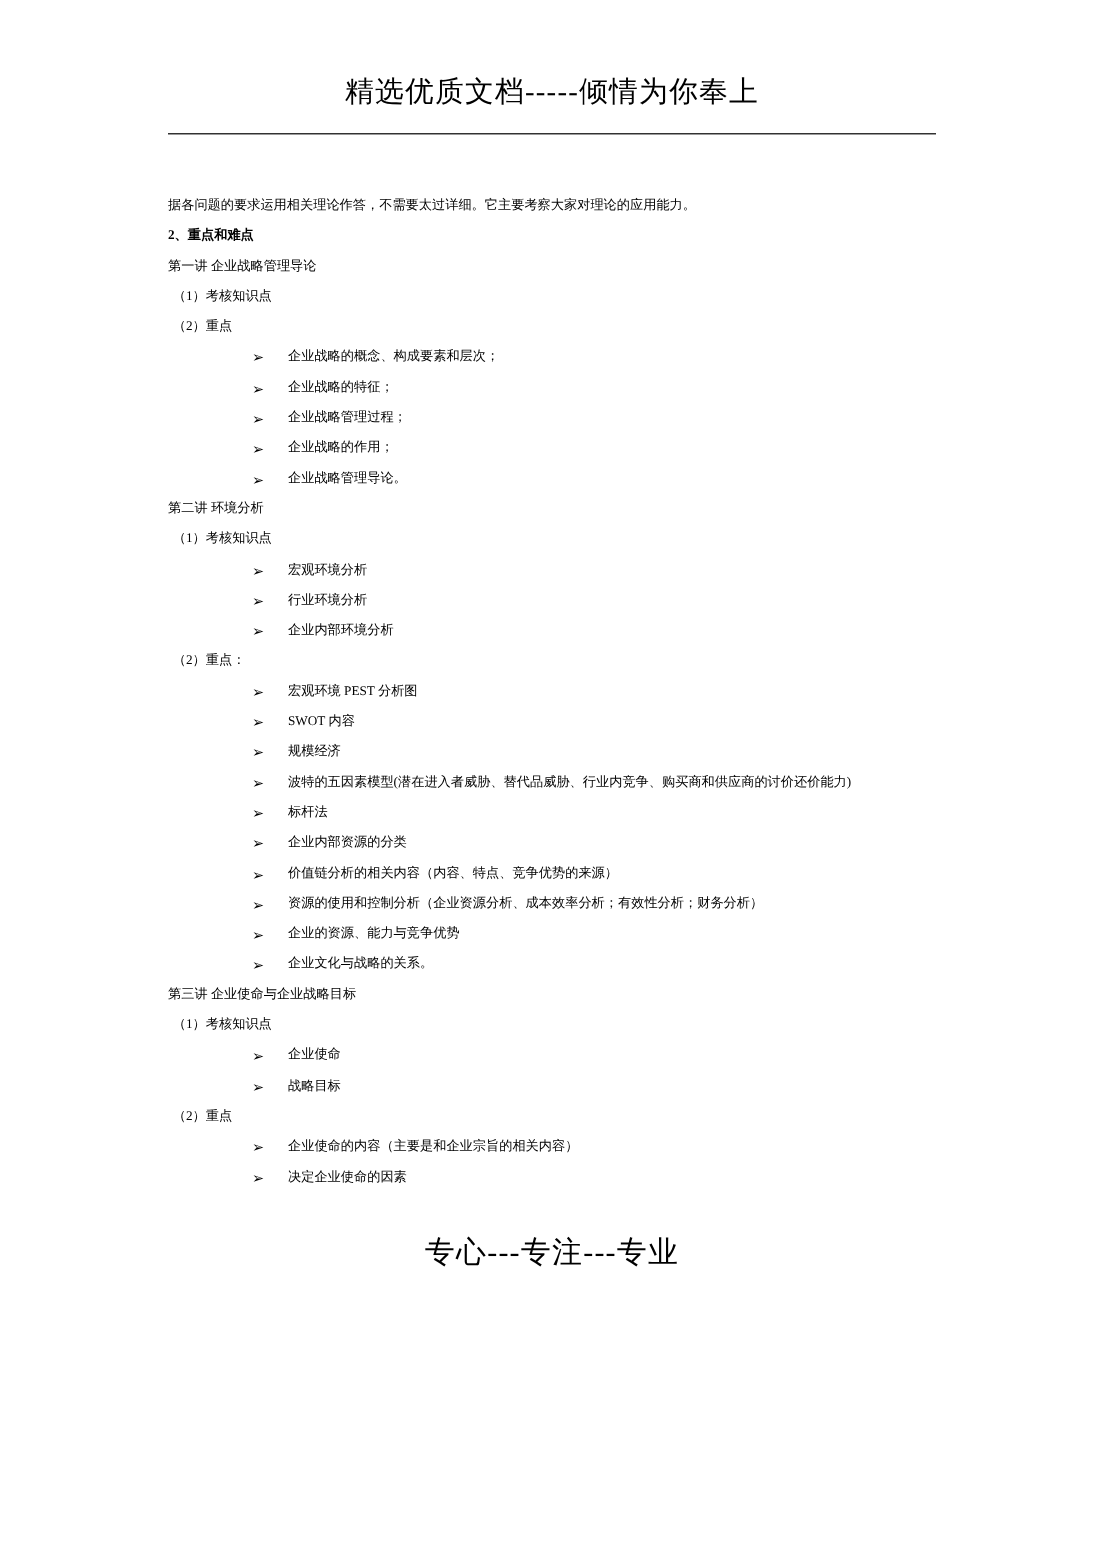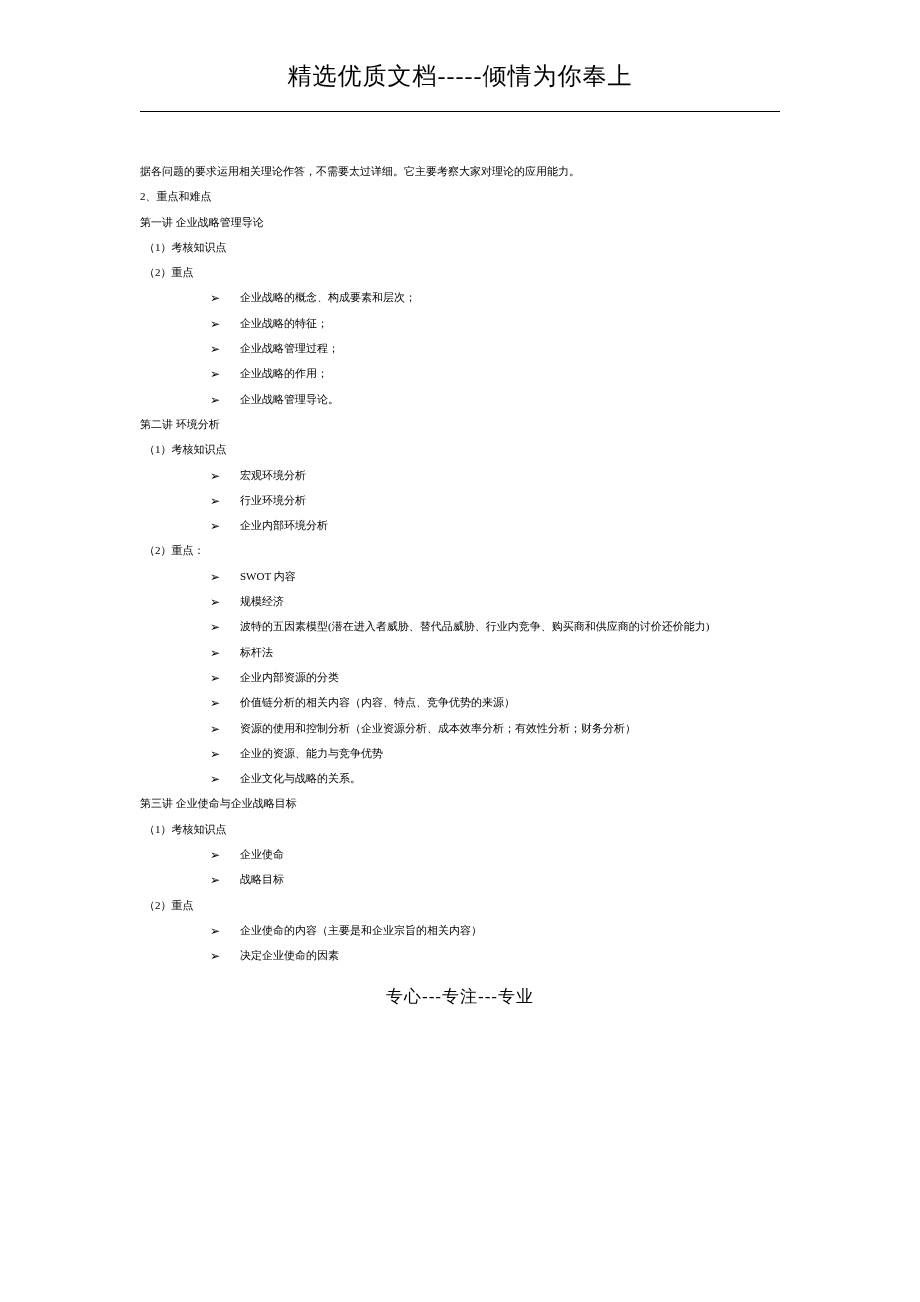--- a/index.html
+++ b/index.html
@@ -33,21 +33,21 @@
   }
   .body-text {
     font-size: 11px;
     line-height: 2.3;
     margin-top: 47px;
   }
   .para {
     margin: 0;
   }
   .bold {
-    font-weight: normal;
+    font-weight: bold;
   }
   .sub1 {
     padding-left: 4px;
   }
   .bullet-list {
     list-style: none;
     padding-left: 70px;
   }
   .bullet-list li {
     position: relative;
@@ -56,23 +56,23 @@
   }
   .bullet-list li::before {
     content: "➢";
     position: absolute;
     left: 0;
     top: 0;
     font-size: 12px;
   }
   .footer-title {
     text-align: center;
-    font-size: 17px;
+    font-size: 25px;
     font-family: "SimSun", "宋体", serif;
-    margin-top: 16px;
+    margin-top: 33px;
     font-weight: normal;
     letter-spacing: 1px;
   }
 </style>
 </head>
 <body>
 
 <div class="page">
 
   <h1 class="header-title">精选优质文档-----倾情为你奉上</h1>
@@ -101,20 +101,21 @@
 
     <p class="para sub1">（1）考核知识点</p>
     <ul class="bullet-list">
       <li>宏观环境分析</li>
       <li>行业环境分析</li>
       <li>企业内部环境分析</li>
     </ul>
 
     <p class="para sub1">（2）重点：</p>
     <ul class="bullet-list">
+      <li>宏观环境 PEST 分析图</li>
       <li>SWOT 内容</li>
       <li>规模经济</li>
       <li>波特的五因素模型(潜在进入者威胁、替代品威胁、行业内竞争、购买商和供应商的讨价还价能力)</li>
       <li>标杆法</li>
       <li>企业内部资源的分类</li>
       <li>价值链分析的相关内容（内容、特点、竞争优势的来源）</li>
       <li>资源的使用和控制分析（企业资源分析、成本效率分析；有效性分析；财务分析）</li>
       <li>企业的资源、能力与竞争优势</li>
       <li>企业文化与战略的关系。</li>
     </ul>

